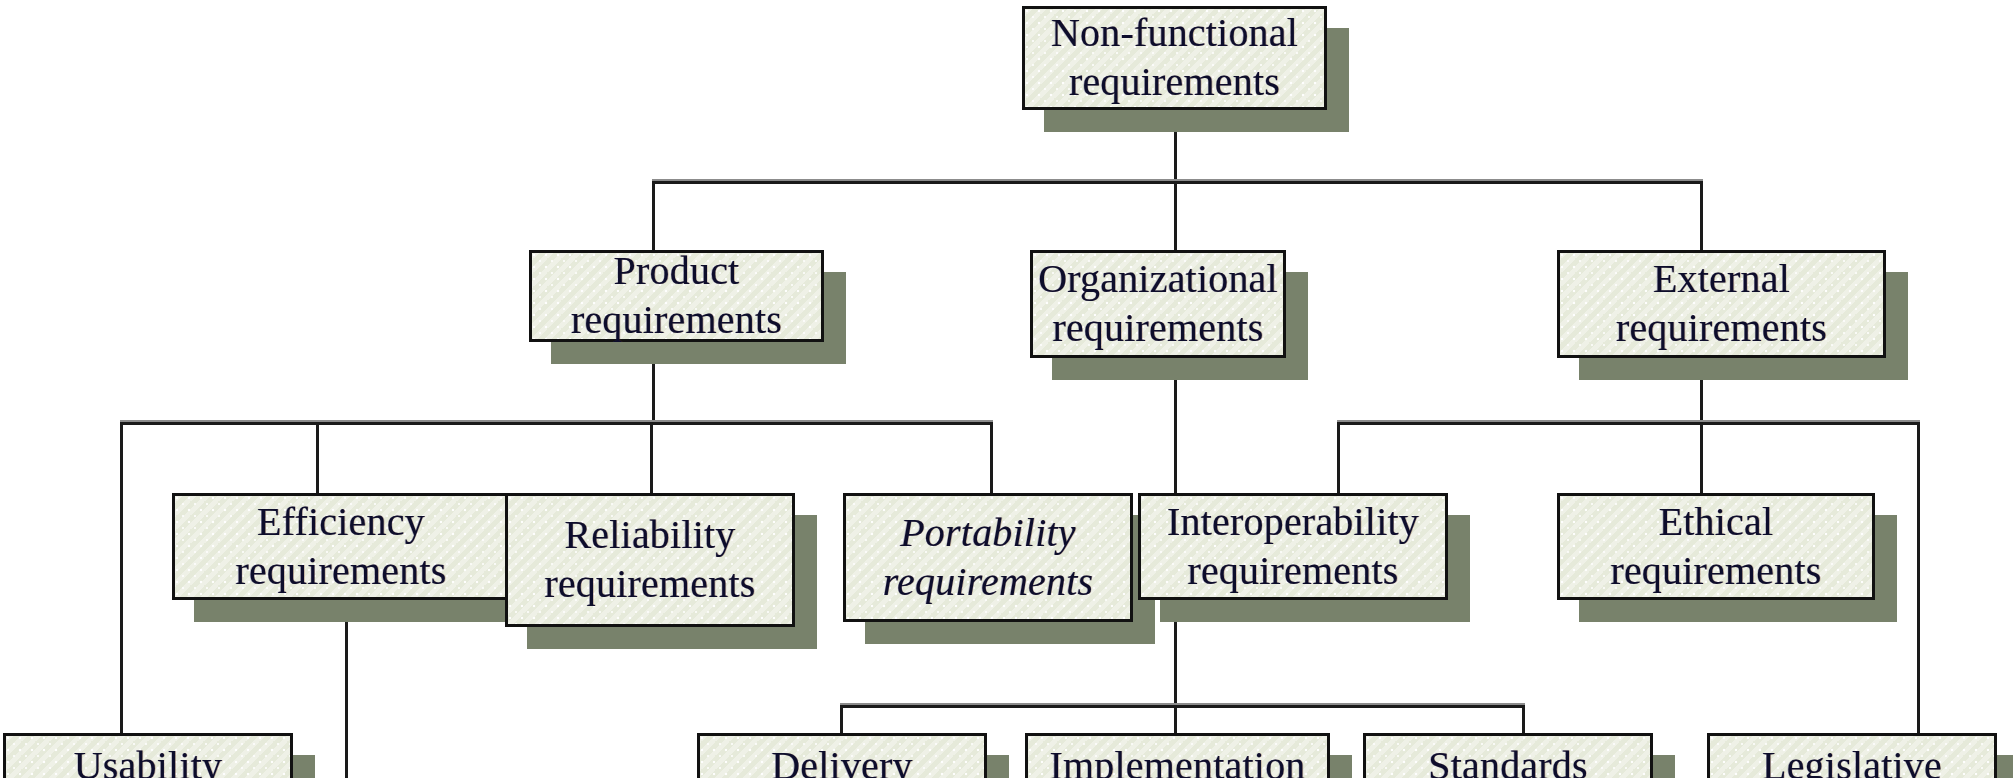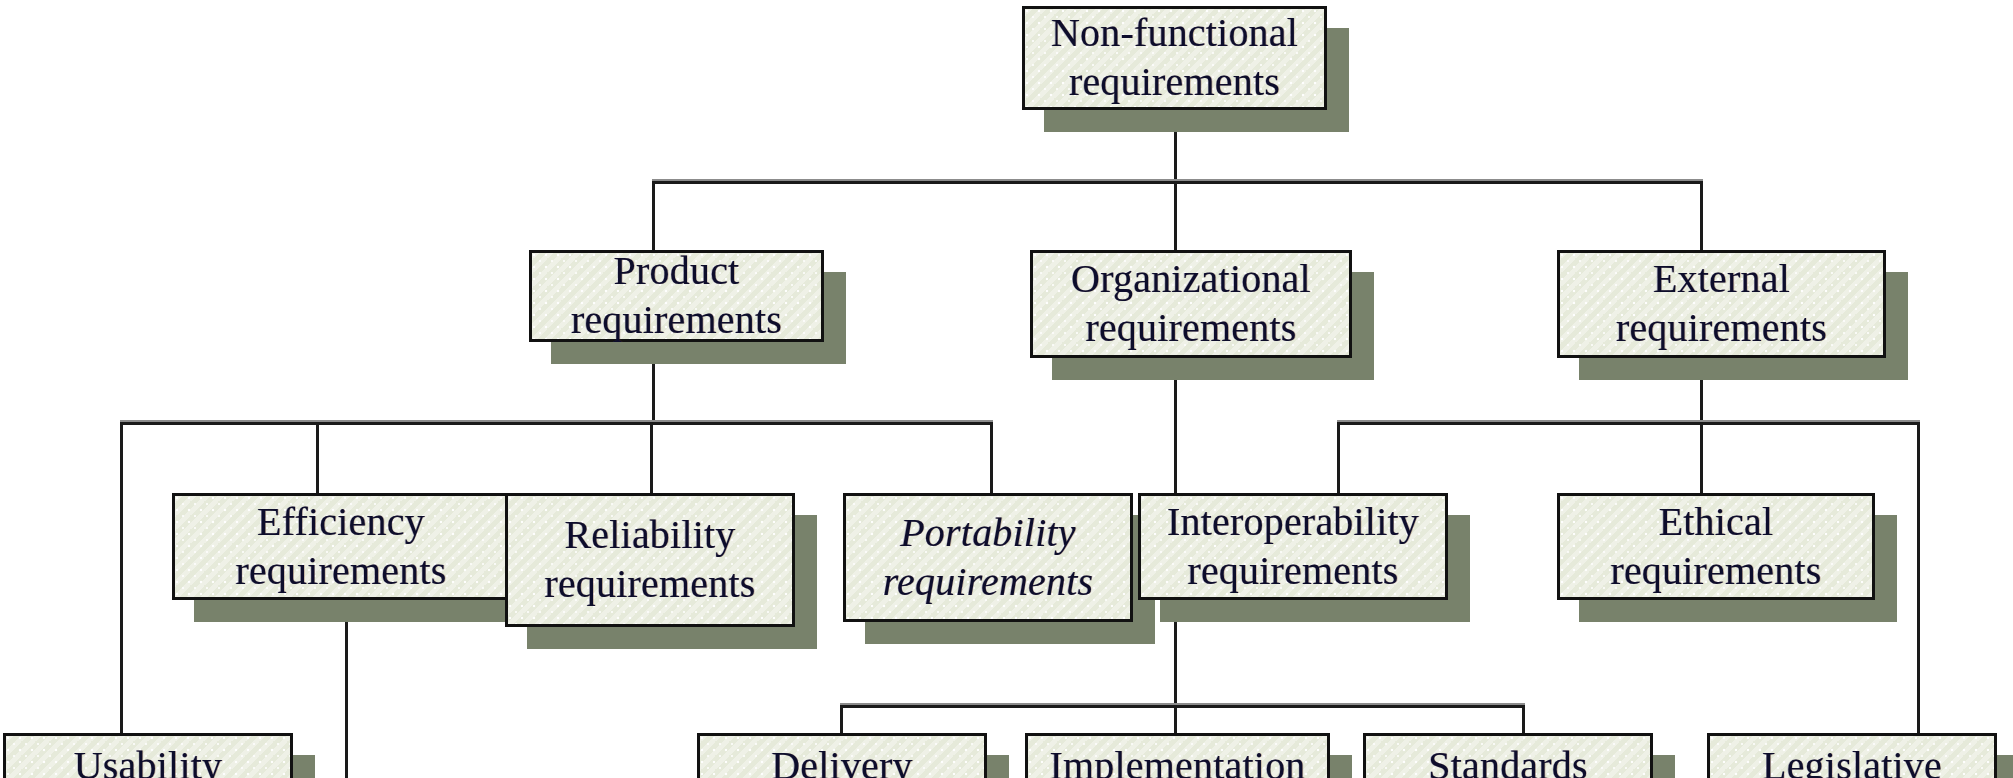--- a/index.html
+++ b/index.html
@@ -120,21 +120,21 @@
   </div>
 
   <div class="node" style="left:505px; top:250px; width:295px; height:92px;margin-left:24px;">
     <div class="shadow"></div>
     <div class="boxframe">
       <span class="label">Product
 requirements</span>
     </div>
   </div>
 
-  <div class="node" style="left:1030px; top:250px; width:322px; height:108px;">
+  <div class="node" style="left:1030px; top:250px; width:256px; height:108px;">
     <div class="shadow"></div>
     <div class="boxframe">
       <span class="label">Organizational
 requirements</span>
     </div>
   </div>
 
   <div class="node" style="left:1557px; top:250px; width:329px; height:108px;">
     <div class="shadow"></div>
     <div class="boxframe">

